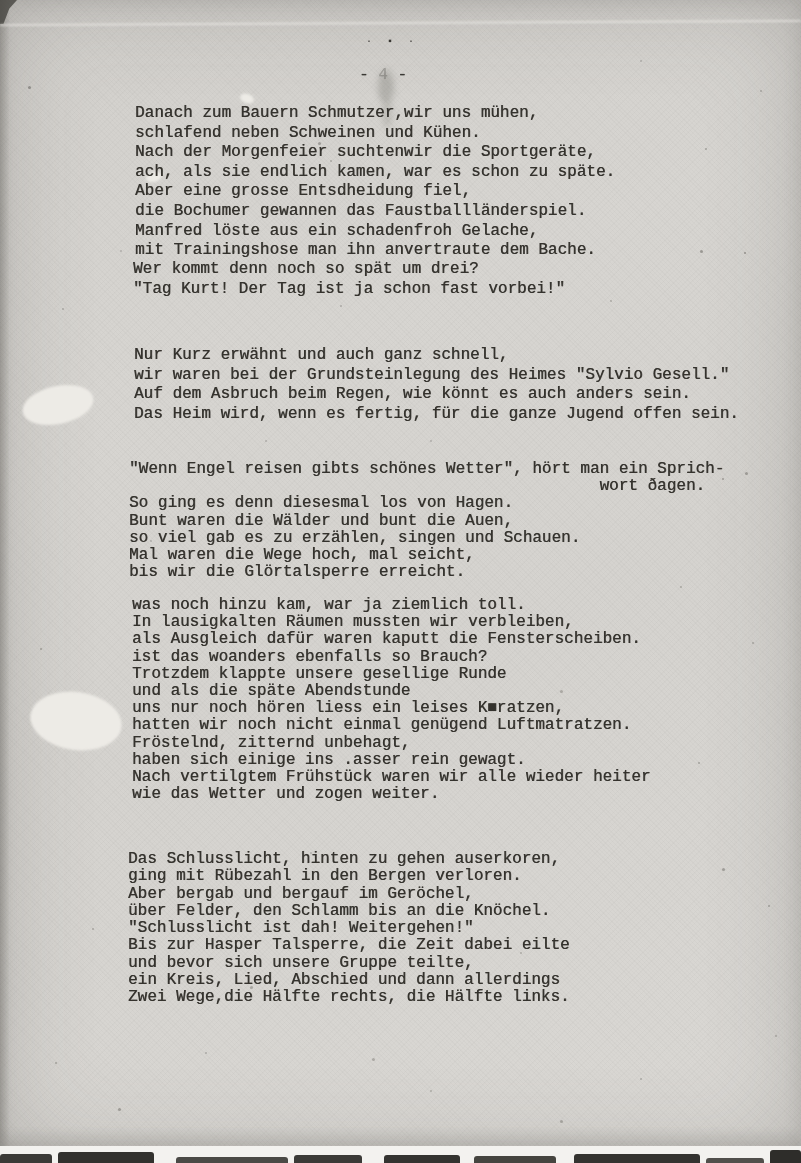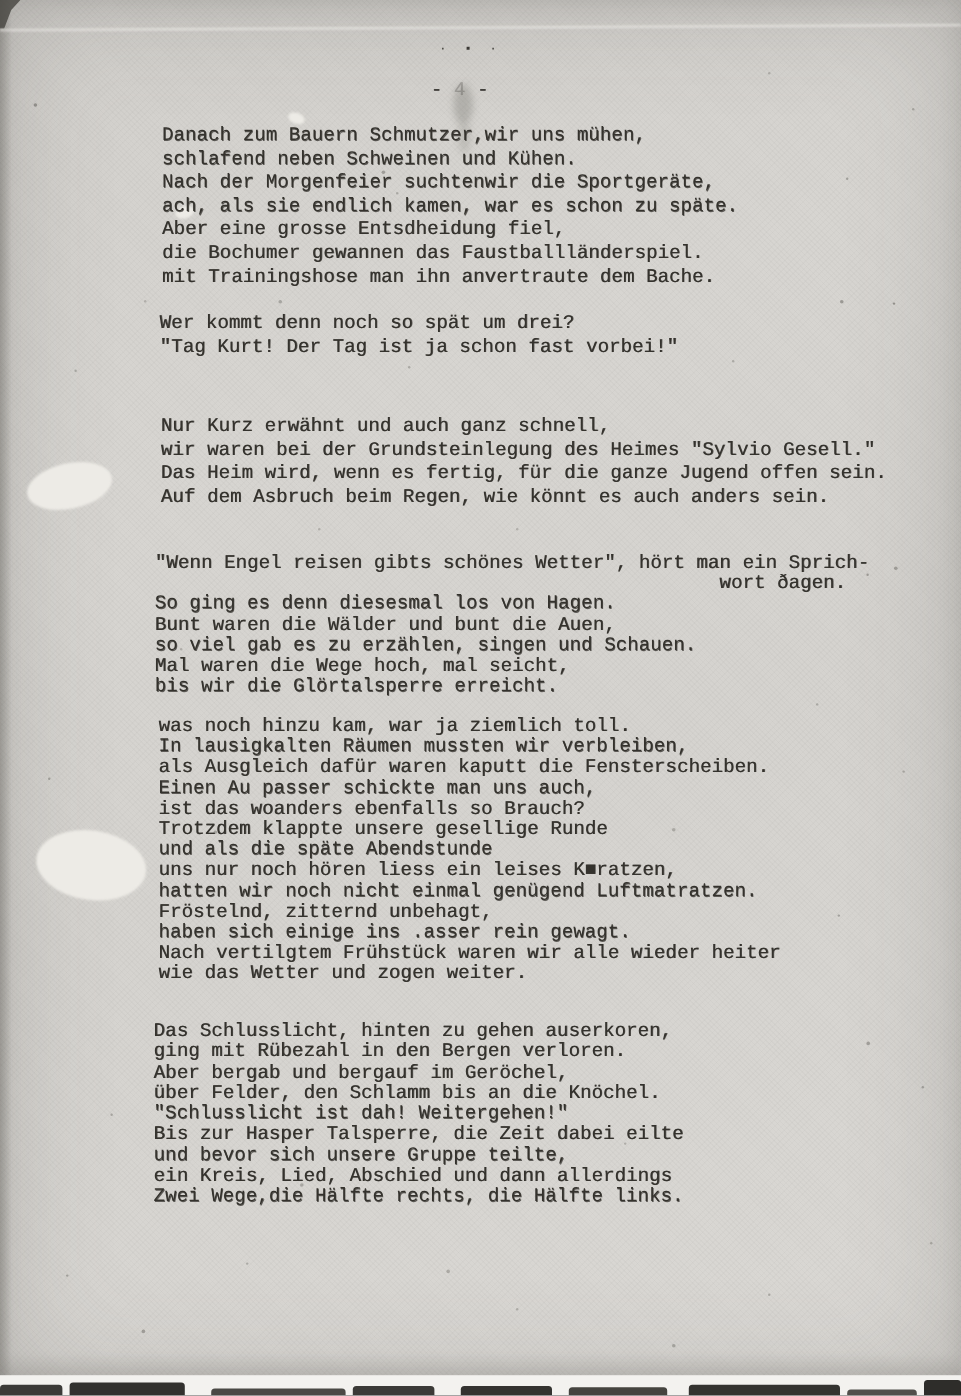--- a/index.html
+++ b/index.html
@@ -139,46 +139,46 @@
 
   <div class="pagenum"><span>-</span><span class="gap"> </span><span class="faint">4</span><span class="gap"> </span><span>-</span></div>
 
   <div class="stanza s1">
       <div class="line">Danach zum Bauern Schmutzer,wir uns mühen,</div>
       <div class="line">schlafend neben Schweinen und Kühen.</div>
       <div class="line">Nach der Morgenfeier suchtenwir die Sportgeräte,</div>
       <div class="line">ach, als sie endlich kamen, war es schon zu späte.</div>
       <div class="line">Aber eine grosse Entsdheidung fiel,</div>
       <div class="line">die Bochumer gewannen das Faustballländerspiel.</div>
+      <div class="line">Manfred löste aus ein schadenfroh Gelache,</div>
       <div class="line">mit Trainingshose man ihn anvertraute dem Bache.</div>
     </div>
   <div class="stanza s2">
       <div class="line">Wer kommt denn noch so spät um drei?</div>
       <div class="line">"Tag Kurt! Der Tag ist ja schon fast vorbei!"</div>
     </div>
   <div class="stanza s3">
       <div class="line">Nur Kurz erwähnt und auch ganz schnell,</div>
       <div class="line">wir waren bei der Grundsteinlegung des Heimes "Sylvio Gesell."</div>
+      <div class="line">Auf dem Asbruch beim Regen, wie könnt es auch anders sein.</div>
       <div class="line">Das Heim wird, wenn es fertig, für die ganze Jugend offen sein.</div>
-      <div class="line">Auf dem Asbruch beim Regen, wie könnt es auch anders sein.</div>
     </div>
   <div class="stanza s4">
       <div class="line">"Wenn Engel reisen gibts schönes Wetter", hört man ein Sprich-</div>
       <div class="line">                                                 wort ðagen.</div>
       <div class="line">So ging es denn diesesmal los von Hagen.</div>
       <div class="line">Bunt waren die Wälder und bunt die Auen,</div>
       <div class="line">so viel gab es zu erzählen, singen und Schauen.</div>
       <div class="line">Mal waren die Wege hoch, mal seicht,</div>
       <div class="line">bis wir die Glörtalsperre erreicht.</div>
     </div>
   <div class="stanza s5">
       <div class="line">was noch hinzu kam, war ja ziemlich toll.</div>
       <div class="line">In lausigkalten Räumen mussten wir verbleiben,</div>
       <div class="line">als Ausgleich dafür waren kaputt die Fensterscheiben.</div>
-      <div class="line">Einen Au passer schickte man uns auch,</div>
       <div class="line">ist das woanders ebenfalls so Brauch?</div>
       <div class="line">Trotzdem klappte unsere gesellige Runde</div>
       <div class="line">und als die späte Abendstunde</div>
       <div class="line">uns nur noch hören liess ein leises K■ratzen,</div>
       <div class="line">hatten wir noch nicht einmal genügend Luftmatratzen.</div>
       <div class="line">Fröstelnd, zitternd unbehagt,</div>
       <div class="line">haben sich einige ins .asser rein gewagt.</div>
       <div class="line">Nach vertilgtem Frühstück waren wir alle wieder heiter</div>
       <div class="line">wie das Wetter und zogen weiter.</div>
     </div>

